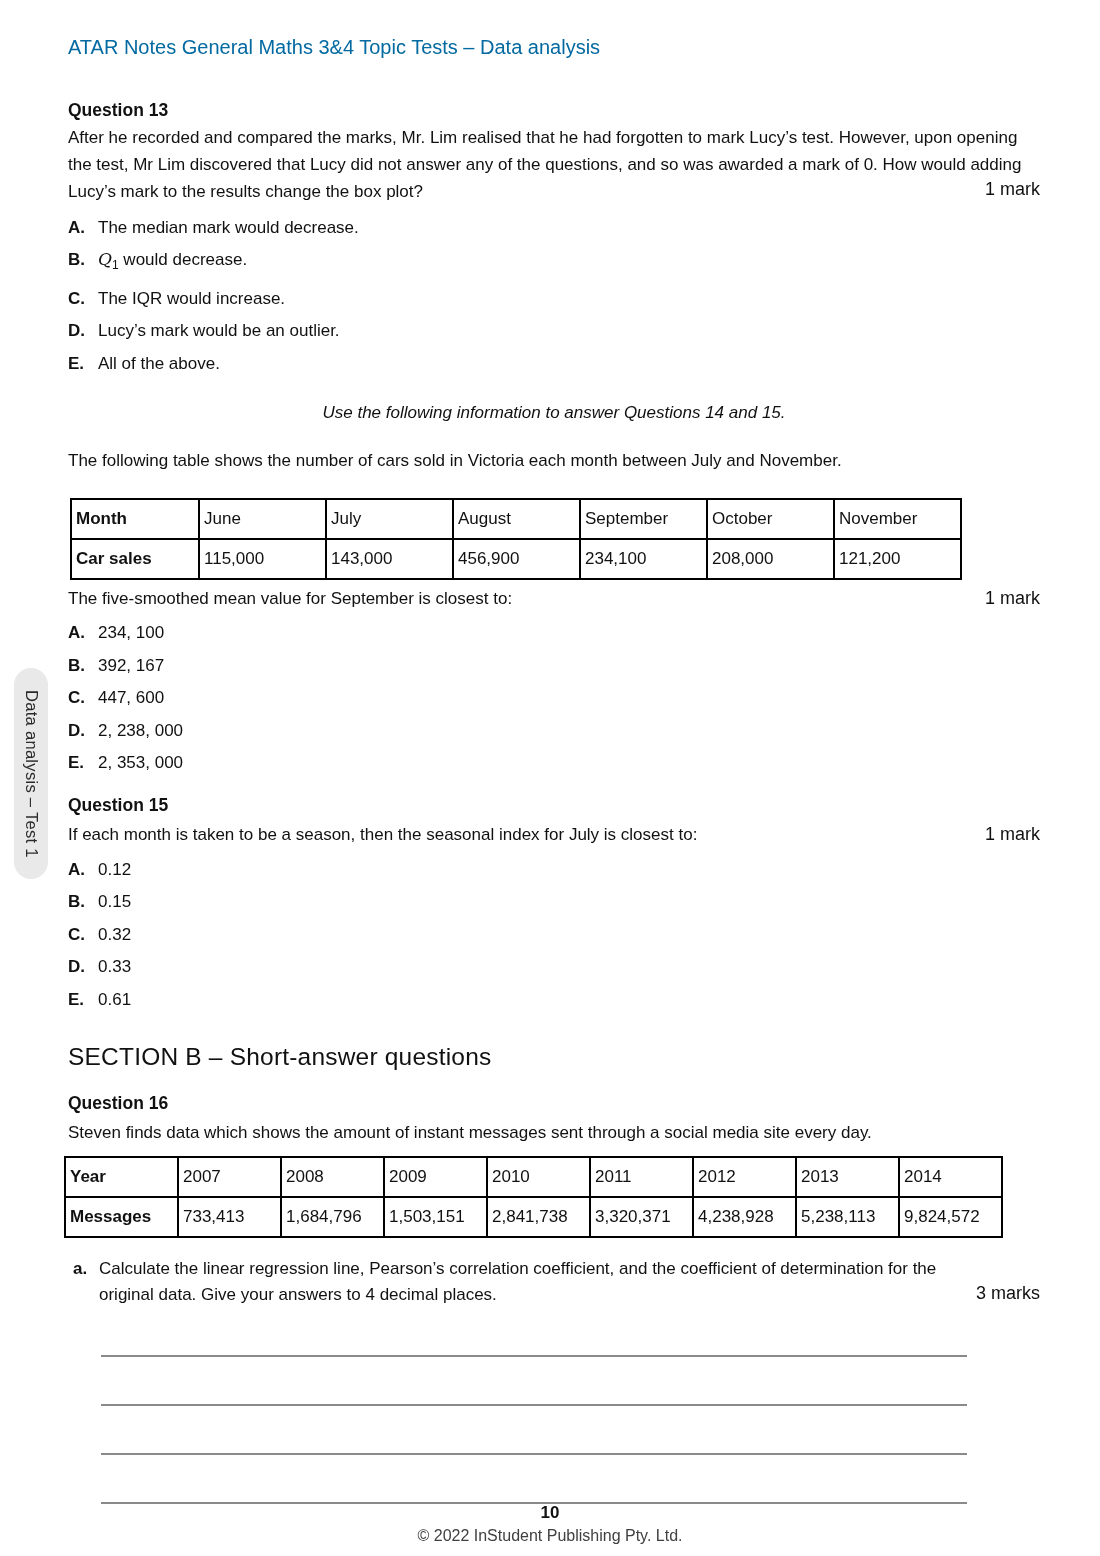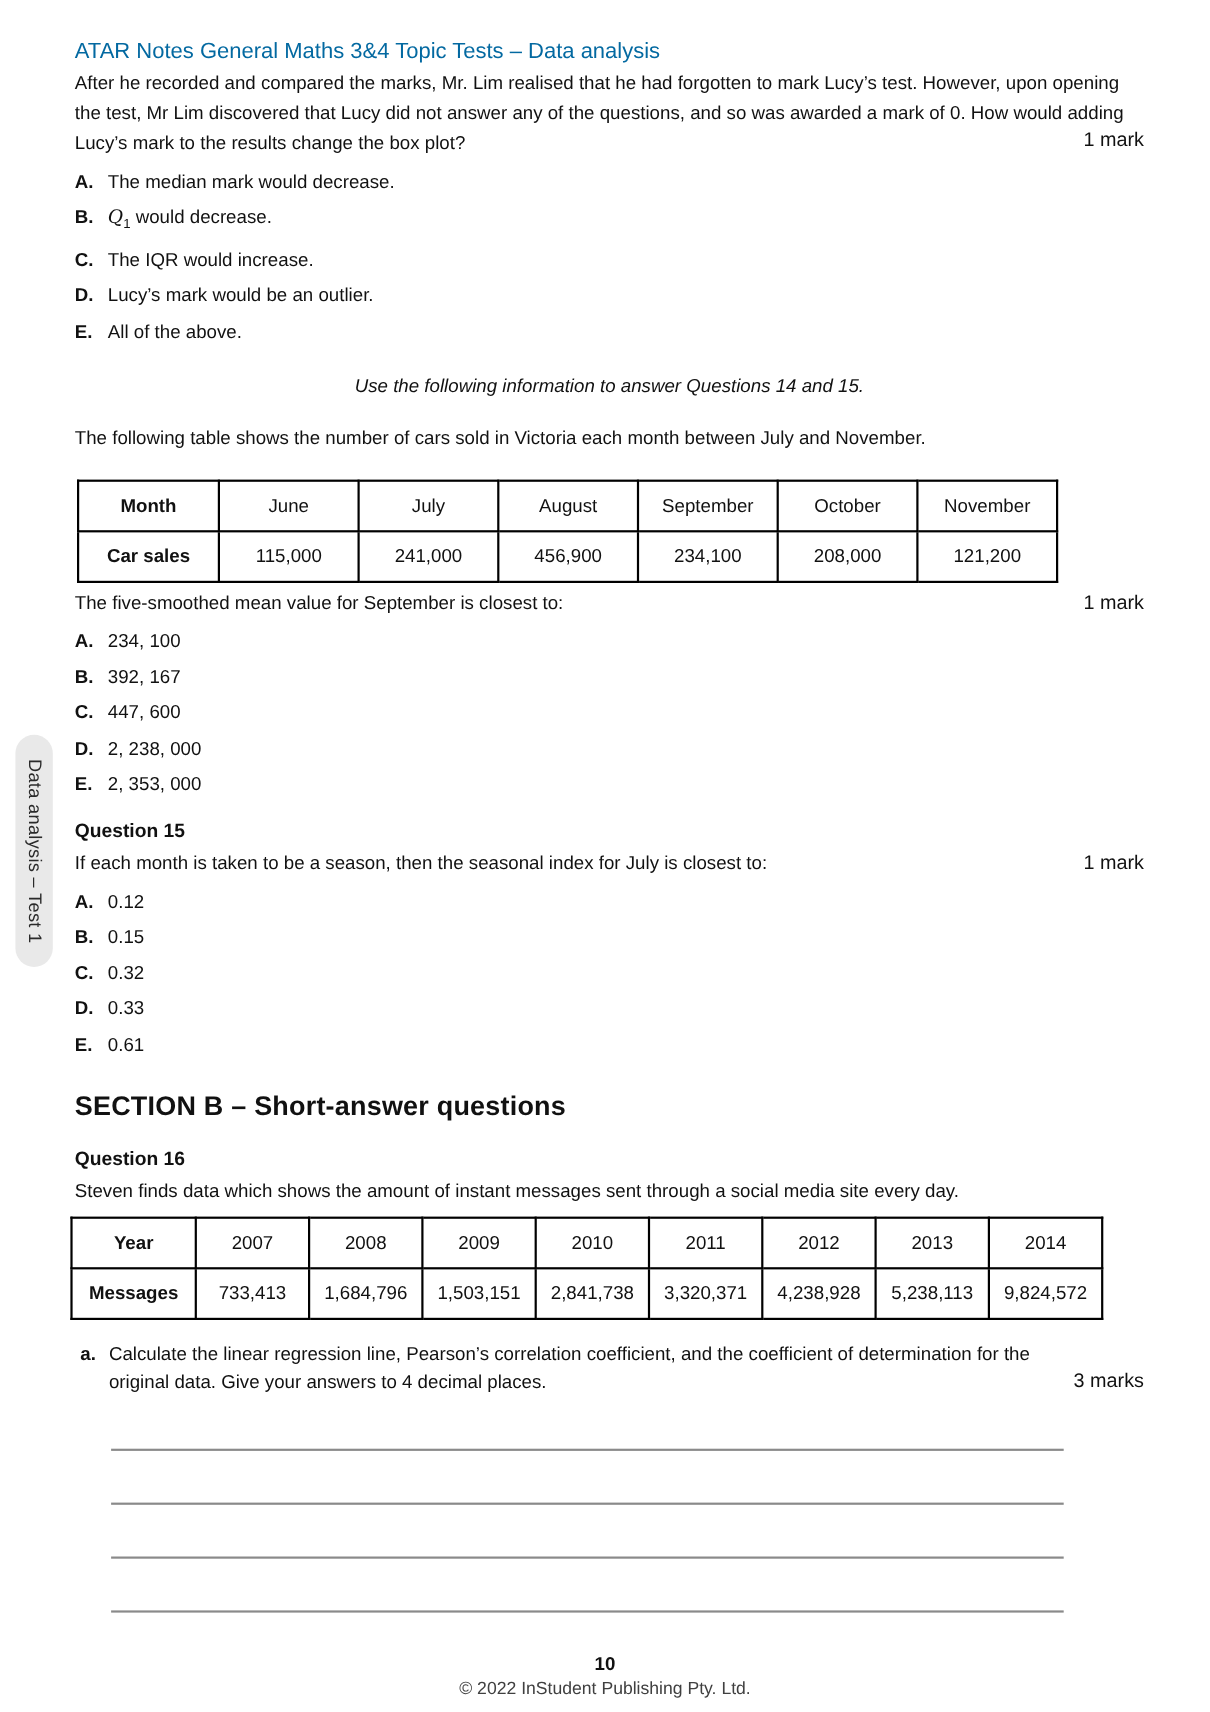--- a/index.html
+++ b/index.html
@@ -43,26 +43,26 @@
   }
   .table-intro { margin-top: 28px; font-size: 17px; }
 
   table.data-table {
     border-collapse: collapse; table-layout: fixed;
     font-size: 17px; color: #111;
   }
   table.t1 { width: 890px; margin-top: 27px; margin-left: 2px; }
   table.t2 { width: 937px; margin-top: 11px; margin-left: -4px; }
   .data-table td {
-    border: 2px solid #000; text-align: center;
-    height: 40px; padding: 12px 4px; overflow: hidden;
+    border: 2px solid #000; 
+    height: 40px; padding: 0 4px; overflow: hidden;
   }
   .label-cell { font-weight: bold; }
 
-  .section-heading { font-size: 24.5px; font-weight: bold; margin-top: 33px; letter-spacing: 0.2px; }
+  .section-heading { font-size: 24.5px; font-weight: normal; margin-top: 33px; letter-spacing: 0.2px; }
 
   .part-a { margin-top: 18px; position: relative; display: flex; font-size: 17px; line-height: 26px; }
   .part-label { font-weight: bold; width: 31px; flex: none; padding-left: 5px; }
   .part-text { max-width: 880px; }
 
   .answer-lines { margin-top: 47px; }
   .ans-line {
     margin-left: 33px; width: 866px; height: 0;
     border-top: 2px solid #8a8a8a;
   }
@@ -93,20 +93,21 @@
 <body>
 
 <div class="side-tab">
   <span>Data analysis – Test 1</span>
 </div>
 
 <div class="page">
 
   <div class="doc-header">ATAR Notes General Maths 3&amp;4 Topic Tests – Data analysis</div>
 
+  <div class="q-heading">Question 13</div>
   <div class="qtext">
     <span>After he recorded and compared the marks, Mr. Lim realised that he had forgotten to mark Lucy’s test. However, upon opening the test, Mr Lim discovered that Lucy did not answer any of the questions, and so was awarded a mark of 0. How would adding Lucy’s mark to the results change the box plot?</span>
     <span class="marks abs">1 mark</span>
   </div>
   <div class="options">
     <div class="option">
       <span class="opt-letter">A.</span>
       <span>The median mark would decrease.</span>
     </div>
     <div class="option">
@@ -146,21 +147,21 @@
       <td>June</td>
       <td>July</td>
       <td>August</td>
       <td>September</td>
       <td>October</td>
       <td>November</td>
     </tr>
     <tr>
       <td class="label-cell">Car sales</td>
       <td>115,000</td>
-      <td>241,000</td>
+      <td>143,000</td>
       <td>456,900</td>
       <td>234,100</td>
       <td>208,000</td>
       <td>121,200</td>
     </tr>
   </tbody>
     </table>
 
   <div class="qline">
     <span>The five-smoothed mean value for September is closest to:</span>

